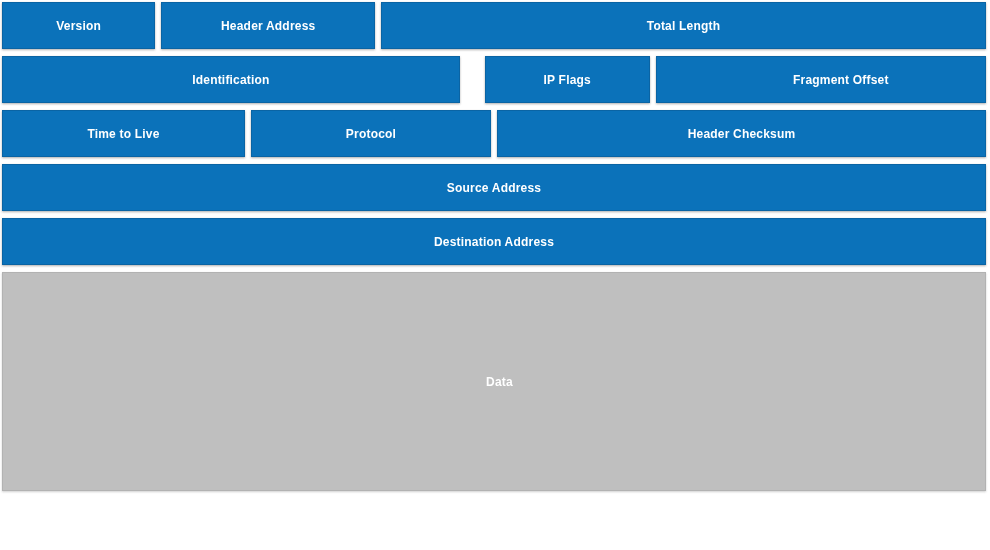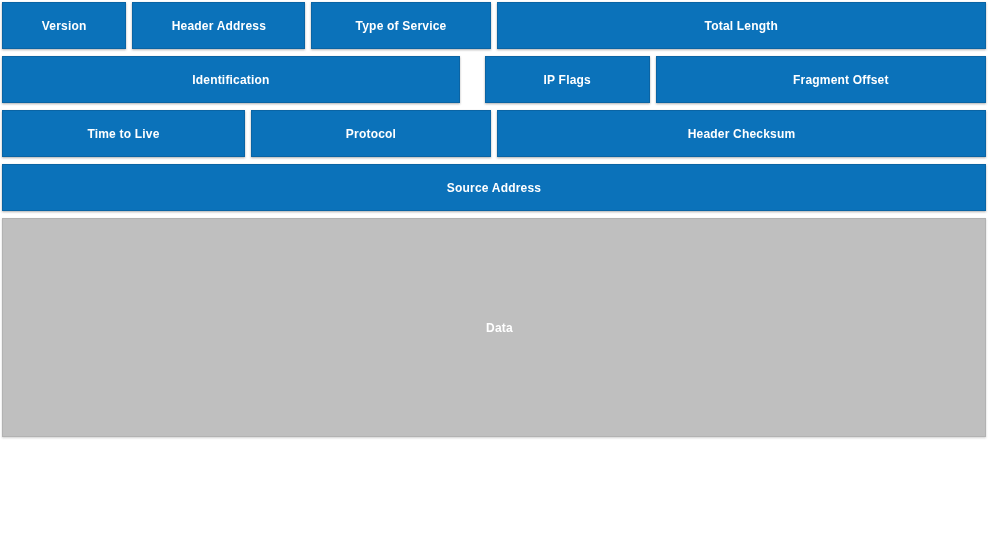--- a/index.html
+++ b/index.html
@@ -56,39 +56,41 @@
   .f-full { flex: 1 0 0; }
 </style>
 </head>
 <body>
 
 <div class="diagram">
 
   <div class="row">
     <div class="cell blue f-123" style="background-color: rgb(11, 114, 186);">Version</div>
     <div class="cell blue f-172" style="background-color: rgb(11, 114, 186);">Header Address</div>
-    <div class="cell blue f-178" style="background-color: rgb(11, 114, 186);">Type of Service</div>
     <div class="cell blue f-490" style="background-color: rgb(11, 114, 186);">Total Length</div>
   </div>
 
   <div class="row">
     <div class="cell blue f-487" style="background-color: rgb(11, 114, 186);">Identification</div>
     <div class="cell blue f-174" style="background-color: rgb(11, 114, 186);">IP Flags</div>
     <div class="cell blue f-308" style="background-color: rgb(11, 114, 186);">Fragment Offset</div>
   </div>
 
   <div class="row">
     <div class="cell blue f-242" style="background-color: rgb(11, 114, 186);">Time to Live</div>
     <div class="cell blue f-239" style="background-color: rgb(11, 114, 186);">Protocol</div>
     <div class="cell blue f-489" style="background-color: rgb(11, 114, 186);">Header Checksum</div>
   </div>
 
   <div class="row">
     <div class="cell blue f-full" style="background-color: rgb(11, 114, 186);">Source Address</div>
   </div>
 
+  <div class="row">
+    <div class="cell blue f-full" style="background-color: rgb(11, 114, 186);">Destination Address</div>
+  </div>
 
 
   <div class="row data-row">
     <div class="cell gray f-full" style="background-color: rgb(191, 191, 191); padding-left: 11px;">Data</div>
   </div>
 
 </div>
 
 </body></html>

